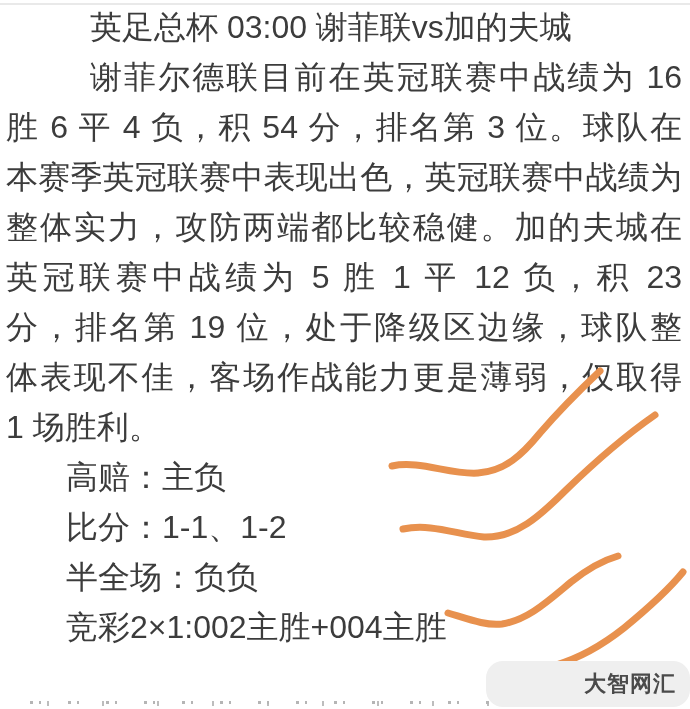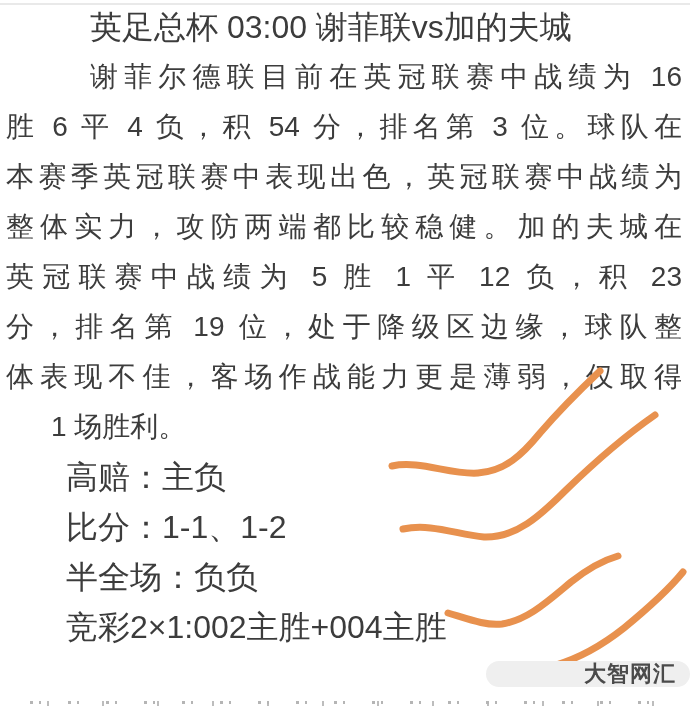--- a/index.html
+++ b/index.html
@@ -4,30 +4,30 @@
 <style>
   html,body{margin:0;padding:0;}
   body{
     width:690px;height:709px;overflow:hidden;background:#ffffff;
     font-family:"Liberation Sans",sans-serif;color:#3c3c3c;
     position:relative;
   }
   .page{position:relative;width:690px;height:709px;box-sizing:border-box;padding:2px 8px 0 6px;}
   .top-divider{position:absolute;top:3px;left:0;width:690px;height:2px;background:#e9e9e9;}
   .title{font-size:32px;line-height:50px;margin-left:84px;white-space:nowrap;}
-  .pline{font-size:28px;line-height:50px;text-align:justify;text-align-last:justify;}
+  .pline{font-size:32px;line-height:50px;text-align:justify;text-align-last:justify;}
   .pline.first{text-indent:84px;}
-  .pline.last{text-align:last left;text-align-last:left;margin-left:45px;}
+  .pline.last{text-align:last left;text-align-last:left;}
   .pred{font-size:32px;line-height:50px;margin-left:60px;white-space:nowrap;}
   
   .curves{position:absolute;left:0;top:0;width:690px;height:709px;pointer-events:none;}
   .curves path{fill:none;stroke-width:7;stroke-linecap:round;stroke-linejoin:round;}
   
   .watermark{
-    position:absolute;left:486px;top:661px;right:0;height:26px;
+    position:absolute;left:486px;top:661px;right:0;height:46px;
     background:#efefef;border-radius:17px;
     display:flex;align-items:center;justify-content:flex-end;
     padding-right:14px;box-sizing:border-box;
   }
   .watermark span{font-size:22px;font-weight:bold;color:#4a4a4a;letter-spacing:1px;}
   
   .clipped-line{
     position:absolute;left:30px;top:701px;width:646px;height:5px;opacity:.65;
     background:
       repeating-linear-gradient(90deg,#8f8f8f 0 3px,transparent 3px 9px,#8f8f8f 9px 11px,transparent 11px 38px),

